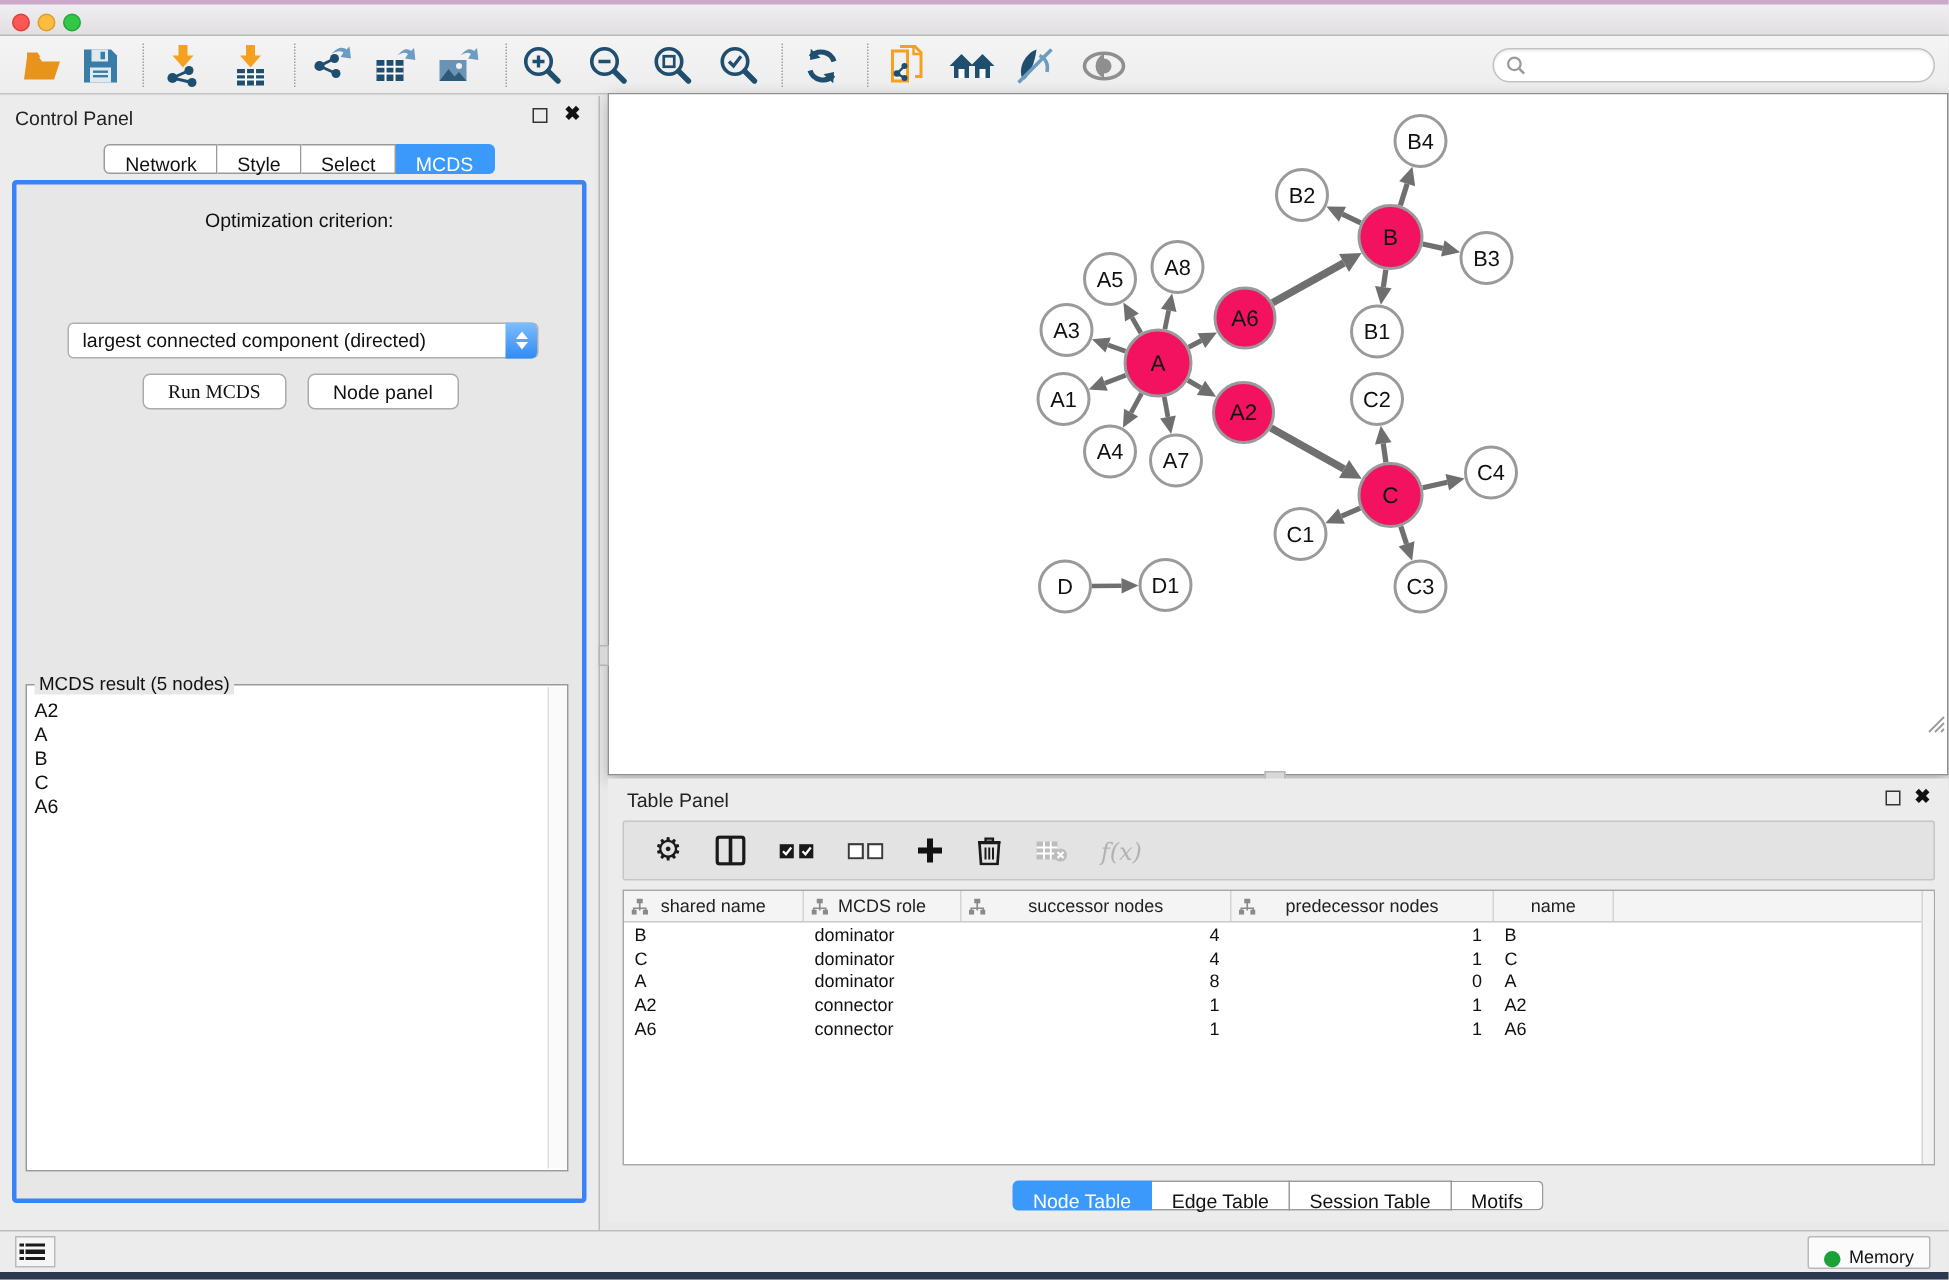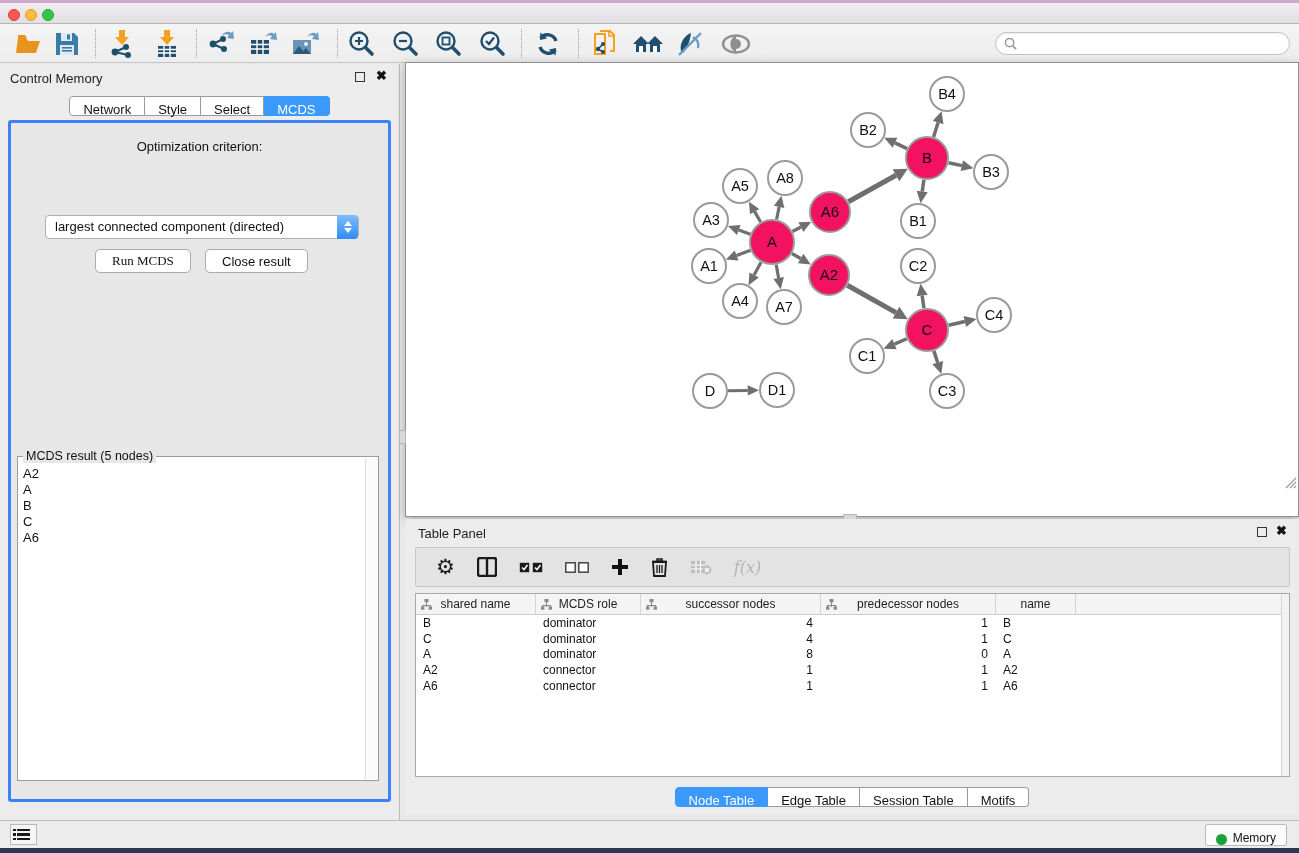--- a/index.html
+++ b/index.html
@@ -313,41 +313,41 @@
     <svg width="13" height="13" viewBox="0 0 14 14">
       <circle cx="6" cy="6" r="4.5" fill="none" stroke="#9a9a9a" stroke-width="1.6"></circle>
       <path d="M9.5 9.5 L13 13" stroke="#9a9a9a" stroke-width="1.8"></path>
     </svg>
     <input placeholder="" style="">
   </div>
 </div>
 
 <div class="control-panel">
   <div class="panel-header">
-    <span class="panel-title">Control Memory</span>
+    <span class="panel-title">Control Panel</span>
     <span class="panel-float cp-float"></span>
     <span class="panel-close cp-close">✖</span>
   </div>
   <div class="seg-tabs cp-tabs" id="cp-tabs">
       <div class="seg-tab first">Network</div>
       <div class="seg-tab">Style</div>
       <div class="seg-tab">Select</div>
       <div class="seg-tab last active">MCDS</div>
     </div>
   <div class="cp-content">
     <div class="opt-label">Optimization criterion:</div>
     <div class="select-box">
       <span>largest connected component (directed)</span>
       <span class="select-stepper">
         <span class="chev-up"></span>
           <span class="chev-dn"></span>
       </span>
     </div>
     <button class="cp-btn btn-run">Run MCDS</button>
-    <button class="cp-btn btn-close">Close result</button>
+    <button class="cp-btn btn-close">Node panel</button>
     <div class="result-box">
       <span class="result-legend">MCDS result (5 nodes)</span>
       <div class="result-list" id="result-list">
           <div>A2</div>
           <div>A</div>
           <div>B</div>
           <div>C</div>
           <div>A6</div>
         </div>
       <div class="result-scroll"></div>

